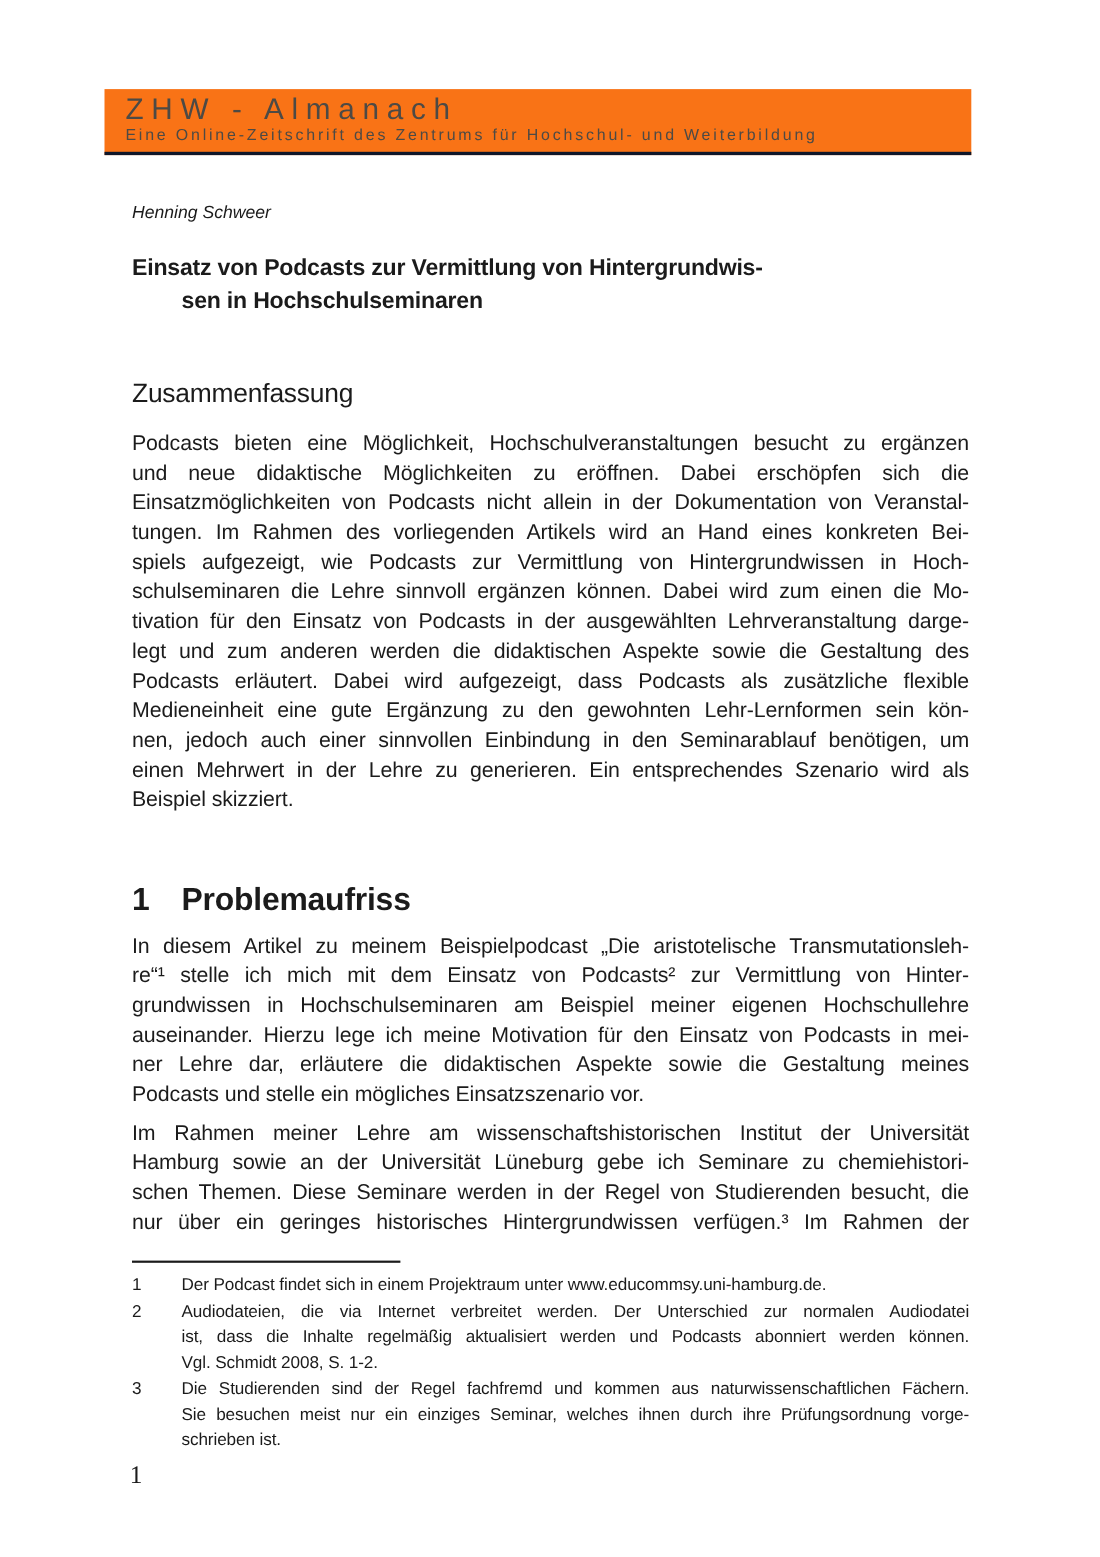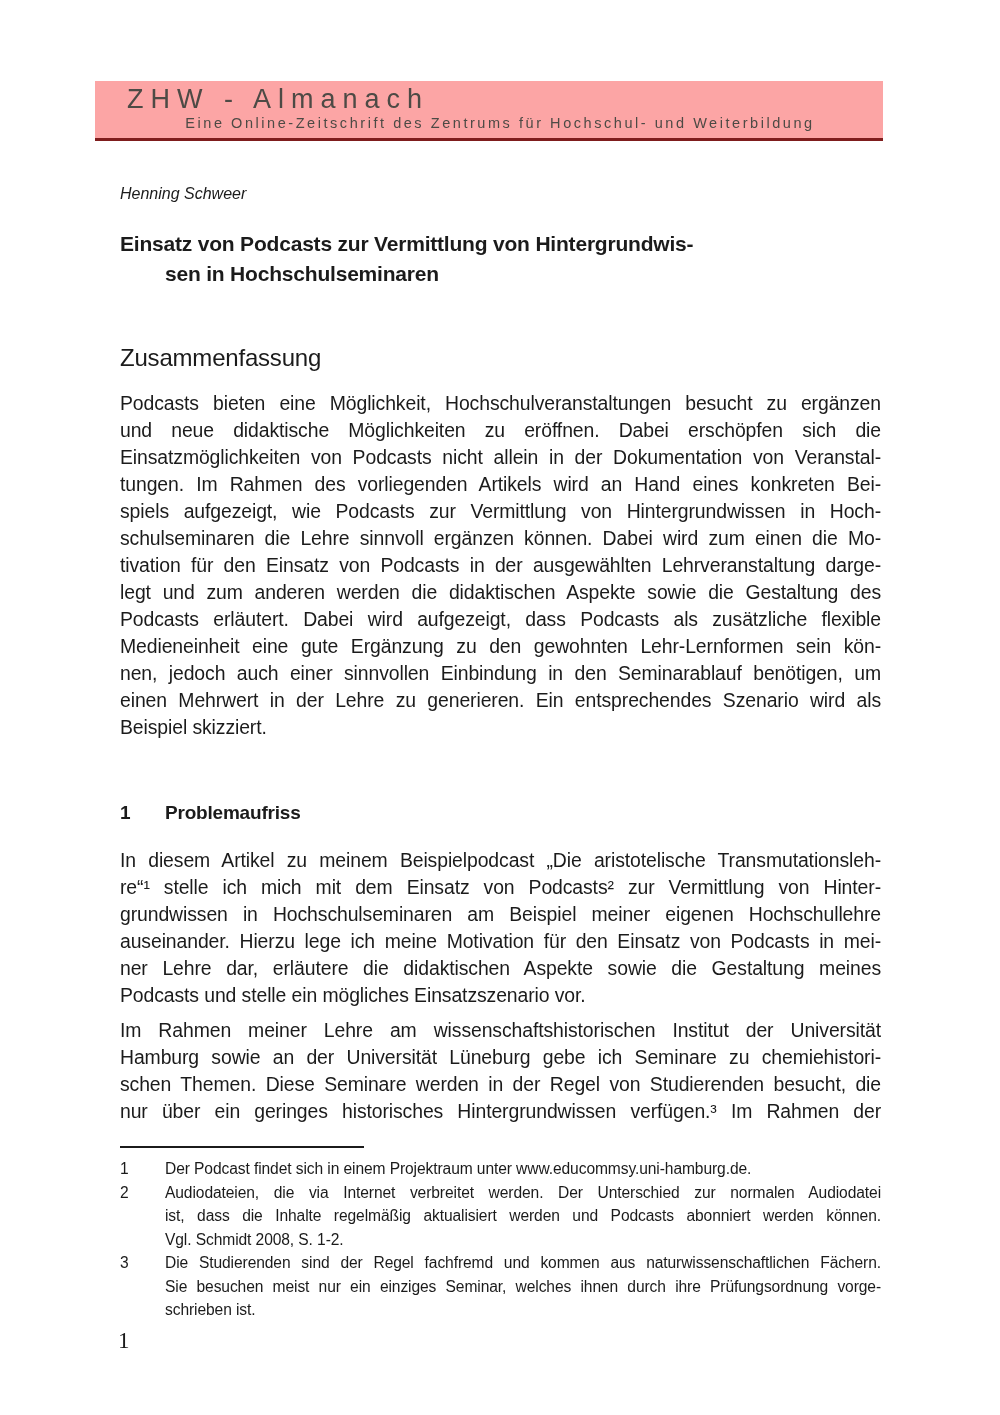--- a/index.html
+++ b/index.html
@@ -8,38 +8,37 @@
     font-family: "Liberation Sans", "DejaVu Sans", sans-serif;
     color: #1b1b1b;
     position: relative;
     overflow: hidden;
   }
   .page { position: relative; width: 1000px; height: 1415px; background: #ffffff; }
 
   
   .band {
     position: absolute; left: 95px; top: 81px; width: 788px;
-    background: #fca5a5;
-    border-bottom: 3px solid #7f1d1d;
+    background: #f97316;
+    border-bottom: 3px solid #0f172a;
     box-sizing: border-box;
-    padding: 4px 10px 6px 32px;
+    padding: 4px 10px 6px 19px;
   }
   .band-title {
     font-size: 27px; line-height: 29px;
     letter-spacing: 7px;
     color: #4d4a45;
     white-space: nowrap;
   }
   .band-sub {
     font-size: 14.5px; line-height: 17px;
     letter-spacing: 2.55px;
     color: #4d4a45;
     margin-top: 1px;
     white-space: nowrap;
-    text-align: center;
   }
 
   .author {
     position: absolute; left: 120px; top: 182px;
     font-style: italic; font-size: 16px; line-height: 24px;
   }
 
   .article-title {
     position: absolute; left: 120px; top: 229px; width: 780px;
     font-size: 21px; font-weight: bold; line-height: 30px;
@@ -55,21 +54,21 @@
   .bodytext { font-size: 19.4px; line-height: 27px; letter-spacing: -0.1px; }
   .abstract  { position: absolute; left: 120px; top: 390px;  width: 761px; }
   .para1     { position: absolute; left: 120px; top: 847px;  width: 761px; }
   .para2     { position: absolute; left: 120px; top: 1017px; width: 761px; }
 
   .ln { white-space: normal; }
   .jl { text-align: justify; text-align-last: justify; -moz-text-align-last: justify; }
 
   .sec-head {
     position: absolute; left: 120px; top: 802px;
-    font-size: 19px; font-weight: bold; letter-spacing: -0.2px;
+    font-size: 29px; font-weight: bold; letter-spacing: -0.2px;
   }
   .sec-num { display: inline-block; width: 45px; }
 
   .fnrule {
     position: absolute; left: 120px; top: 1146px;
     width: 244px; height: 0;
     border-top: 2px solid #1b1b1b;
   }
   .footnotes {
     position: absolute; left: 120px; top: 1157px; width: 761px;

